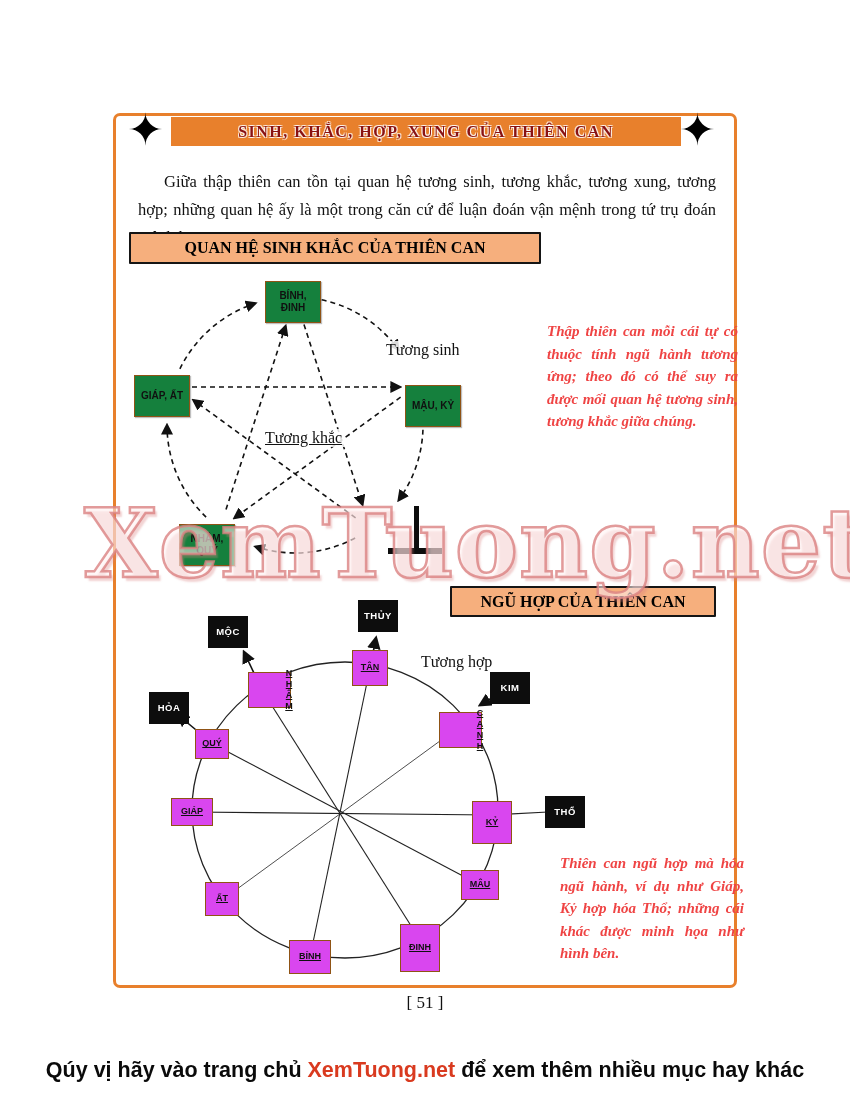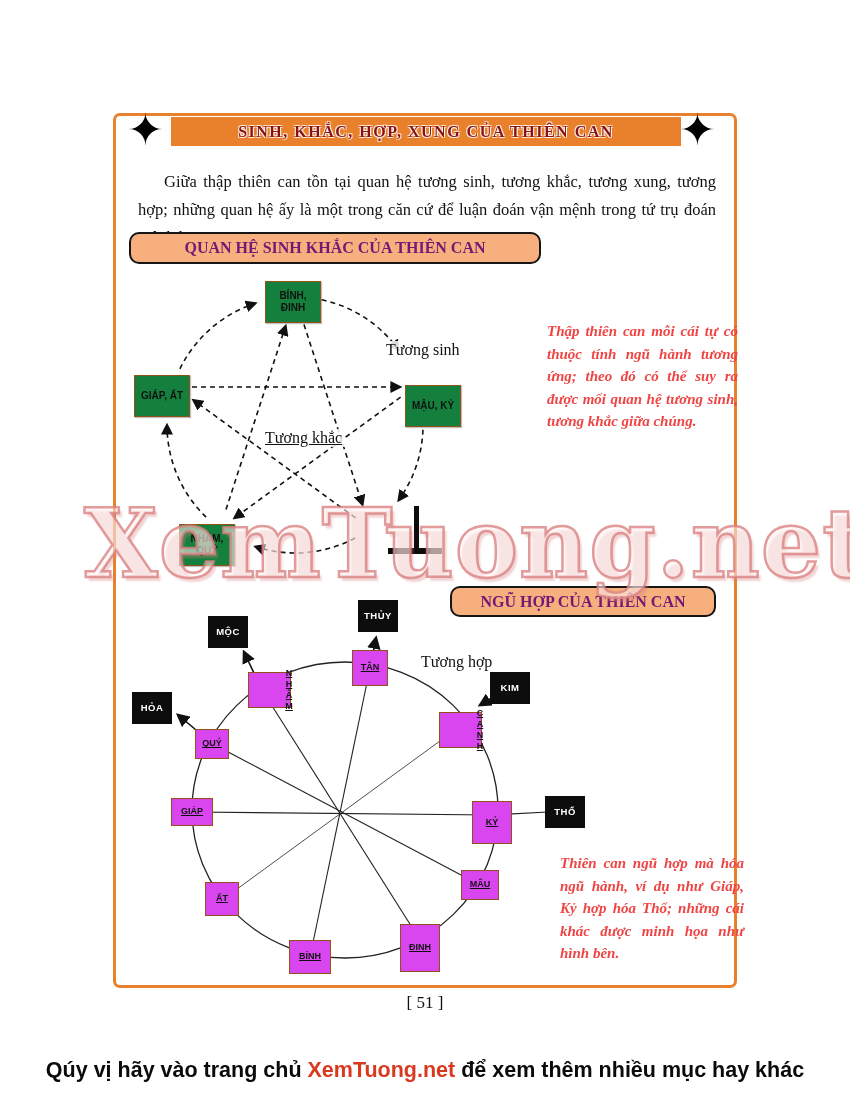--- a/index.html
+++ b/index.html
@@ -9,22 +9,22 @@
 
   .frame{border:3px solid #E8802C;border-radius:7px;}
   .headerbar{background:#E8802C;display:flex;align-items:center;justify-content:center;}
   .headertitle{font:bold 16px/1 "Liberation Serif",serif;letter-spacing:1.5px;color:#8A1212;
     text-shadow:-1px -1px 0 rgba(255,255,255,.75),1px -1px 0 rgba(255,255,255,.75),
                 -1px 1px 0 rgba(255,255,255,.75),1px 1px 0 rgba(255,255,255,.75);}
   .star{font-size:44px;line-height:1;color:#000;font-family:"DejaVu Sans",sans-serif;}
 
   .intro{font:16.5px/1.7 "Liberation Serif",serif;text-align:justify;text-indent:26px;color:#111;}
 
-  .sect-title{background:#F6AF7D;border:2px solid #151515;border-radius:10px;
-    font:bold 16px/28px "Liberation Serif",serif;text-align:center;color:#701a75;}
+  .sect-title{background:#F6AF7D;border:2px solid #151515;border-radius:1px;
+    font:bold 16px/28px "Liberation Serif",serif;text-align:center;color:#000000;}
 
   .node{background:#15803d;border:1px solid #8F5315;display:flex;align-items:center;justify-content:center;
     text-align:center;font:bold 10px/1.2 "Liberation Sans",sans-serif;color:#101010;padding:2px;
     box-shadow:1px 1px 1px rgba(0,0,0,.25);}
   .stem{background:#d946ef;border:1px solid #8F5315;display:flex;align-items:center;justify-content:center;
     text-align:center;font:bold 9px/1.25 "Liberation Sans",sans-serif;color:#101010;padding:1px;text-decoration:underline;}
   .stem.wrap{word-break:break-all;padding-left:40px;}
   .elem{background:#0D0D0D;color:#fff;display:flex;align-items:center;justify-content:center;
     text-align:right;font:bold 9.5px/1.2 "Liberation Sans",sans-serif;letter-spacing:.5px;}
 
@@ -112,21 +112,21 @@
     <g stroke="#111" stroke-width="1.6" fill="none">
       <path d="M132,92 L114,54" marker-end="url(#arr2)"></path>
       <path d="M83,146 L48,117" marker-end="url(#arr2)"></path>
       <path d="M240,70 L246,40" marker-end="url(#arr2)"></path>
       <path d="M372,94 L350,107" marker-end="url(#arr2)"></path>
     </g>
   </svg>
 
   <div class="abs elem" style="left:358px;top:600px;width:40px;height:32px;">THỦY</div>
   <div class="abs elem" style="left:208px;top:616px;width:40px;height:32px;">MỘC</div>
-  <div class="abs elem" style="left:132px;top:692px;width:40px;height:32px;">HỎA</div>
+  <div class="abs elem" style="left:149px;top:692px;width:40px;height:32px;">HỎA</div>
   <div class="abs elem" style="left:490px;top:672px;width:40px;height:32px;">KIM</div>
   <div class="abs elem" style="left:545px;top:796px;width:40px;height:32px;">THỔ</div>
 
   <div class="abs stem" style="left:352px;top:650px;width:36px;height:36px;">TÂN</div>
   <div class="abs stem wrap" style="left:248px;top:672px;width:28px;height:36px;">NHÂM</div>
   <div class="abs stem" style="left:195px;top:729px;width:34px;height:30px;">QUÝ</div>
   <div class="abs stem" style="left:171px;top:798px;width:42px;height:28px;">GIÁP</div>
   <div class="abs stem" style="left:205px;top:882px;width:34px;height:34px;">ẤT</div>
   <div class="abs stem" style="left:289px;top:940px;width:42px;height:34px;">BÍNH</div>
   <div class="abs stem" style="left:400px;top:924px;width:40px;height:48px;">ĐINH</div>

